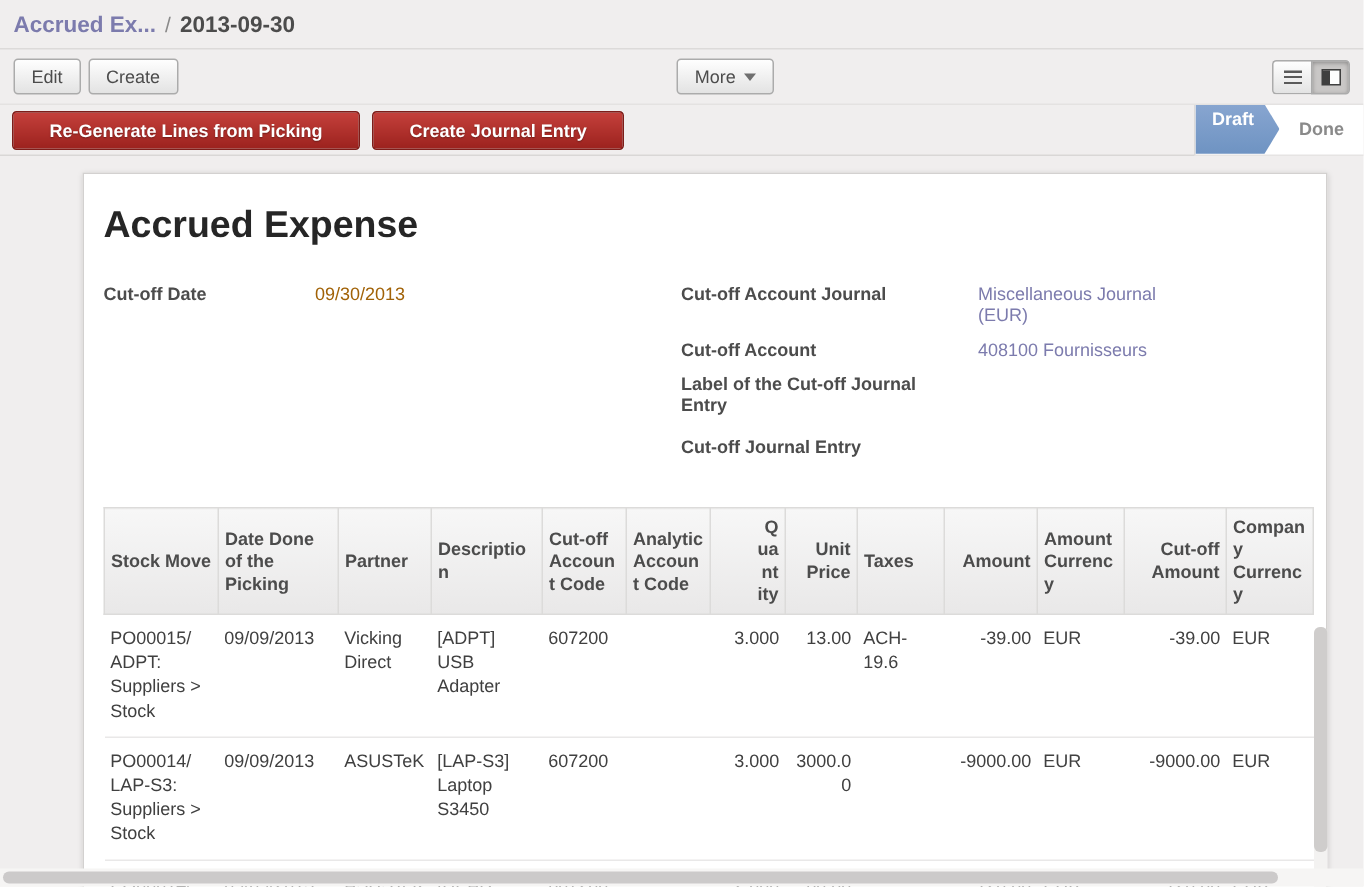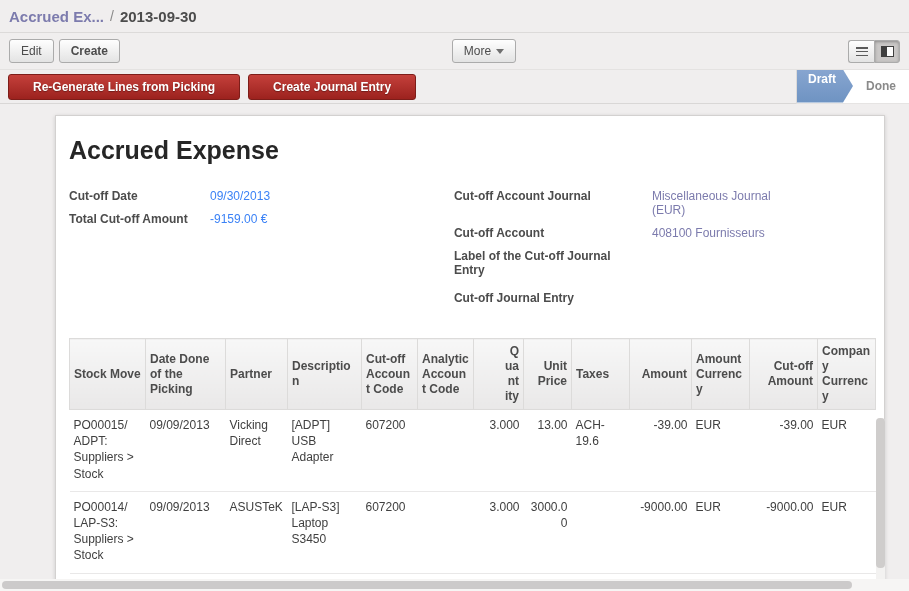--- a/index.html
+++ b/index.html
@@ -24,21 +24,21 @@
     height:37px; display:flex; align-items:center; padding:0 9px;
     border-bottom:1px solid #e4e2e1;
   }
   .btn {
     display:inline-flex; align-items:center; gap:5px;
     padding:4px 11px; font-size:12px; color:#4c4c4c;
     background:linear-gradient(#fefefe,#e3e3e3);
     border:1px solid #ababab; border-radius:3px; cursor:pointer;
     white-space:nowrap;
   }
-  .btn + .btn { margin-left:5px;font-weight:bold; }
+  .btn + .btn { margin-left:5px; }
   .toolbar-center { flex:1; display:flex; justify-content:center; }
   .caret {
     width:0; height:0; border-left:4px solid transparent;
     border-right:4px solid transparent; border-top:5px solid #6f6f6f;
     display:inline-block;
   }
   .switcher { display:flex; }
   .switch-btn {
     width:26px; height:23px; display:flex; align-items:center; justify-content:center;
     background:linear-gradient(#fefefe,#e3e3e3); border:1px solid #ababab; cursor:pointer;
@@ -86,21 +86,21 @@
   }
   .sheet-title { margin:6px 0 24px 0; font-size:25px; font-weight:bold; color:#262626; }
 
   .field-groups { display:flex; margin-bottom:24px; }
   .group-left { width:48%; }
   .group-right { width:52%; }
   .field-row { display:flex; margin-bottom:9px; }
   .field-label { font-weight:bold; color:#4c4c4c; flex-shrink:0; padding-right:8px; }
   .group-left .field-label { width:141px; }
   .group-right .field-label { width:198px; }
-  .field-value { color:#3b82f6; width:140px; }
+  .field-value { color:#a16207; width:140px; }
   .field-value.link { color:#7c7bad; cursor:pointer; }
   .field-row.spaced { margin-top:14px; }
 
   
   table.lines { width:100%; border-collapse:collapse; table-layout:fixed; font-size:12px; }
   table.lines th {
     background:linear-gradient(#f7f7f7,#e9e8e8);
     border:1px solid #dcdbda; padding:5px 4px;
     font-weight:bold; color:#4c4c4c; vertical-align:middle; line-height:1.25;
     overflow-wrap:break-word;
@@ -180,24 +180,20 @@
 
 <div class="content">
   <div class="sheet">
     <h1 class="sheet-title">Accrued Expense</h1>
 
     <div class="field-groups">
       <div class="group-left">
         <div class="field-row">
           <span class="field-label">Cut-off Date</span>
           <span class="field-value">09/30/2013</span>
-        </div>
-        <div class="field-row">
-          <span class="field-label">Total Cut-off Amount</span>
-          <span class="field-value">-9159.00 €</span>
         </div>
       </div>
 
       <div class="group-right">
         <div class="field-row">
           <span class="field-label">Cut-off Account Journal</span>
           <span class="field-value link">Miscellaneous Journal (EUR)</span>
         </div>
         <div class="field-row">
           <span class="field-label">Cut-off Account</span>

